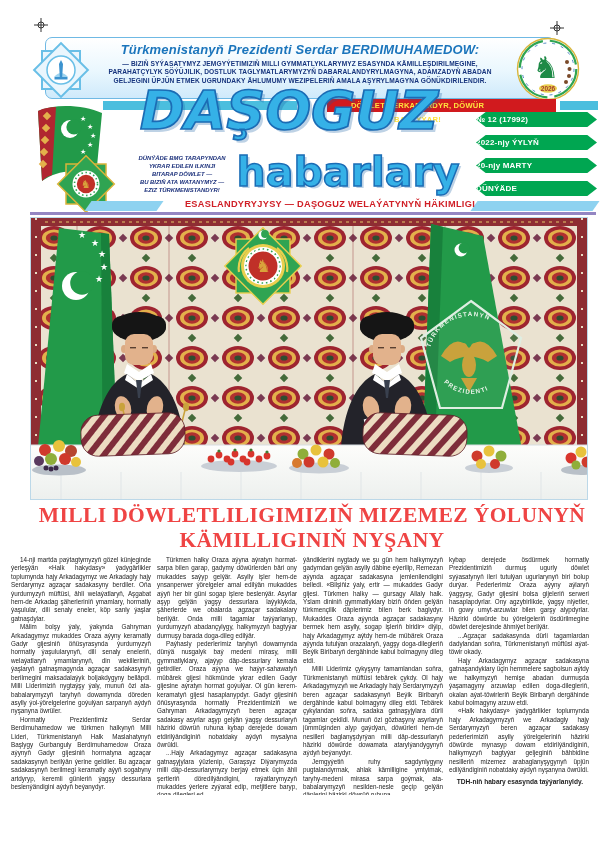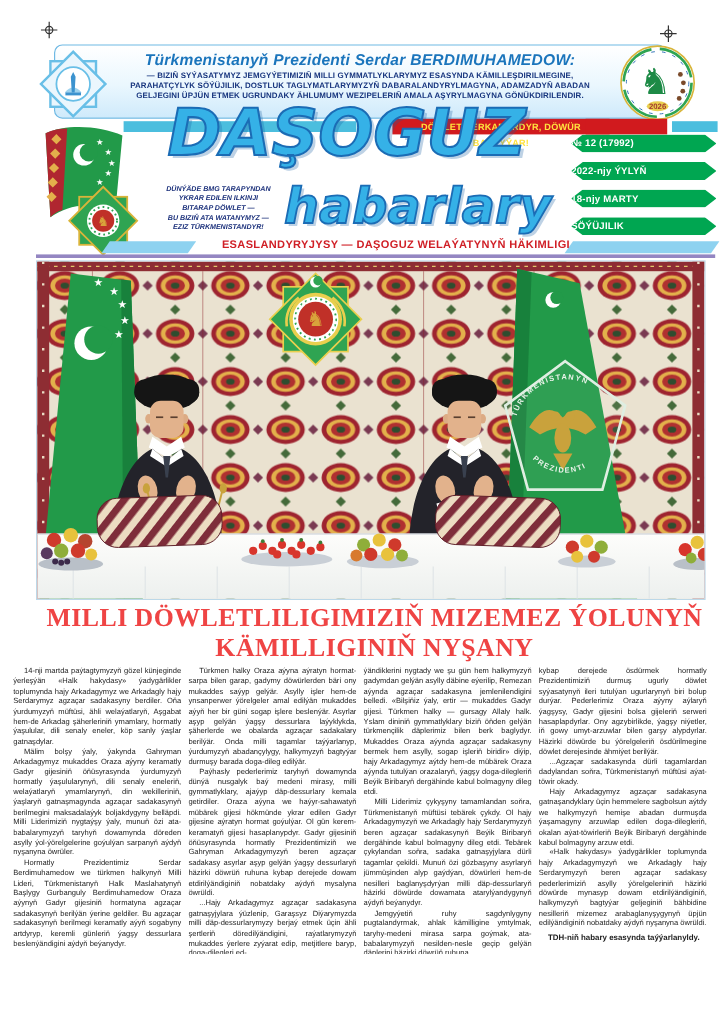--- a/index.html
+++ b/index.html
@@ -26,21 +26,21 @@
                 letter-spacing:.2px;margin-left:28px;}
   .red-bar{position:absolute;left:488px;top:99px;width:68px;height:13px;background:#d11a1e;}
   .cyan-right{position:absolute;left:560px;top:101px;width:38px;height:9px;background:#4bbede;}
 
   
   .mast-title{position:absolute;left:124px;top:84px;width:330px;text-align:center;
               font-family:"DejaVu Sans",sans-serif;font-weight:bold;font-style:italic;
               font-size:54px;line-height:54px;color:#35b1e7;letter-spacing:0px;
               -webkit-text-stroke:1.7px #1b6cb5;text-shadow:3px 2.5px 0 rgba(21,92,160,.28);}
   .mast-sub{position:absolute;left:218px;top:152px;width:260px;text-align:center;
-            font-family:"DejaVu Sans",sans-serif;font-weight:bold;font-style:italic;
+            font-family:"DejaVu Sans",sans-serif;font-weight:bold;
             font-size:41px;line-height:41px;color:#35b1e7;
             -webkit-text-stroke:1.5px #1b6cb5;text-shadow:2.5px 2px 0 rgba(21,92,160,.28);}
   .motto{position:absolute;left:130px;top:154px;width:104px;text-align:center;
          font-size:5.9px;line-height:8px;font-weight:bold;font-style:italic;color:#1a2f7a;}
   .badges{position:absolute;left:476px;top:112px;width:121px;}
   .badges div{height:15px;line-height:15.5px;margin-bottom:8px;background:#00a651;color:#fff;
               text-align:left;font-weight:bold;font-size:8px;letter-spacing:.2px;
               clip-path:polygon(8% 0,92% 0,100% 50%,92% 100%,8% 100%,0 50%);}
 
   
@@ -185,22 +185,22 @@
   <div class="motto">
       <div>DÜNÝÄDE BMG TARAPYNDAN</div>
       <div>YKRAR EDILEN ILKINJI</div>
       <div>BITARAP DÖWLET —</div>
       <div>BU BIZIŇ ATA WATANYMYZ —</div>
       <div>EZIZ TÜRKMENISTANDYR!</div>
     </div>
   <div class="badges">
       <div>№ 12 (17992)</div>
       <div>2022-njy ÝYLYŇ</div>
-      <div>18-njy MARTY</div>
-      <div>SÖÝÜJILIK</div>
+      <div>20-njy MARTY</div>
+      <div>DÜNÝÄDE</div>
     </div>
 
   <div class="fp-left"></div>
   <div class="fp-right"></div>
   <div class="founder">ESASLANDYRYJYSY — DAŞOGUZ WELAÝATYNYŇ HÄKIMLIGI</div>
   <div class="purple-rule"></div>
 
   <div class="photo">
     <svg width="556" height="281" viewBox="0 0 556 281">
       <defs>

